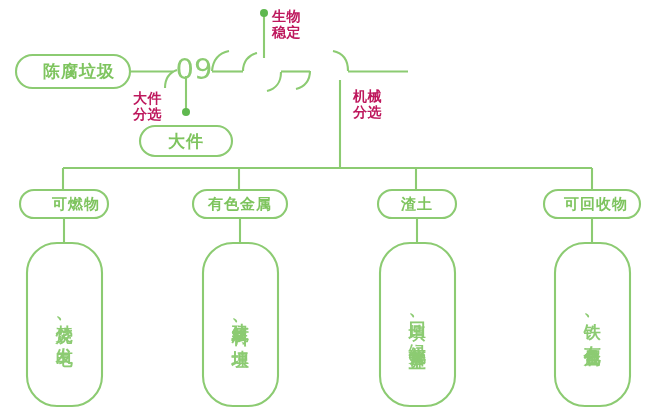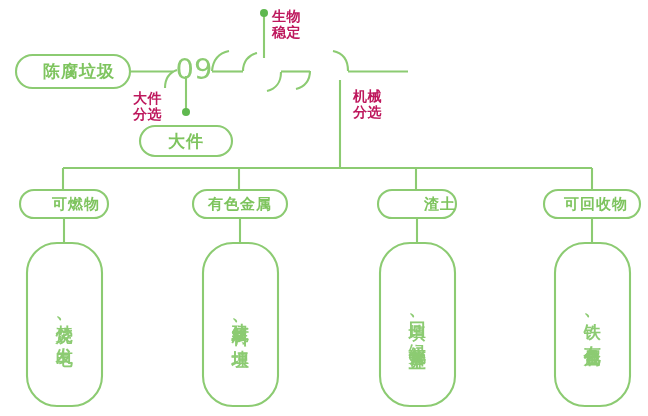--- a/index.html
+++ b/index.html
@@ -142,21 +142,21 @@
 分选</div>
   <div class="label-abs step-note" style="left:272px; top:8px; text-align:left;">生物
 稳定</div>
   <div class="label-abs step-note" style="left:353px; top:88px; text-align:left;">机械
 分选</div>
 
   <div class="label-abs pill-text big" style="left:140px; top:132px; width:92px; text-align:center;">大件</div>
 
   <div class="label-abs pill-text" style="left:20px; top:196px; width:88px; text-align:center;margin-left:12px;">可燃物</div>
   <div class="label-abs pill-text" style="left:193px; top:196px; width:94px; text-align:center;">有色金属</div>
-  <div class="label-abs pill-text" style="left:378px; top:196px; width:78px; text-align:right;">渣土</div>
+  <div class="label-abs pill-text" style="left:378px; top:196px; width:78px; text-align:center;">渣土</div>
   <div class="label-abs pill-text" style="left:544px; top:196px; width:104px; text-align:center;">可回收物</div>
 
   <div class="label-abs" style="left:27px; top:243px; width:75px; height:163px; display:flex; align-items:center; justify-content:center;">
     <span class="vbox-text">焚烧、发电</span>
   </div>
   <div class="label-abs" style="left:203px; top:243px; width:75px; height:163px; display:flex; align-items:center; justify-content:center;">
     <span class="vbox-text">建筑材料、填埋</span>
   </div>
   <div class="label-abs" style="left:380px; top:243px; width:75px; height:163px; display:flex; align-items:center; justify-content:center;">
     <span class="vbox-text">回填、绿化营养土</span>

